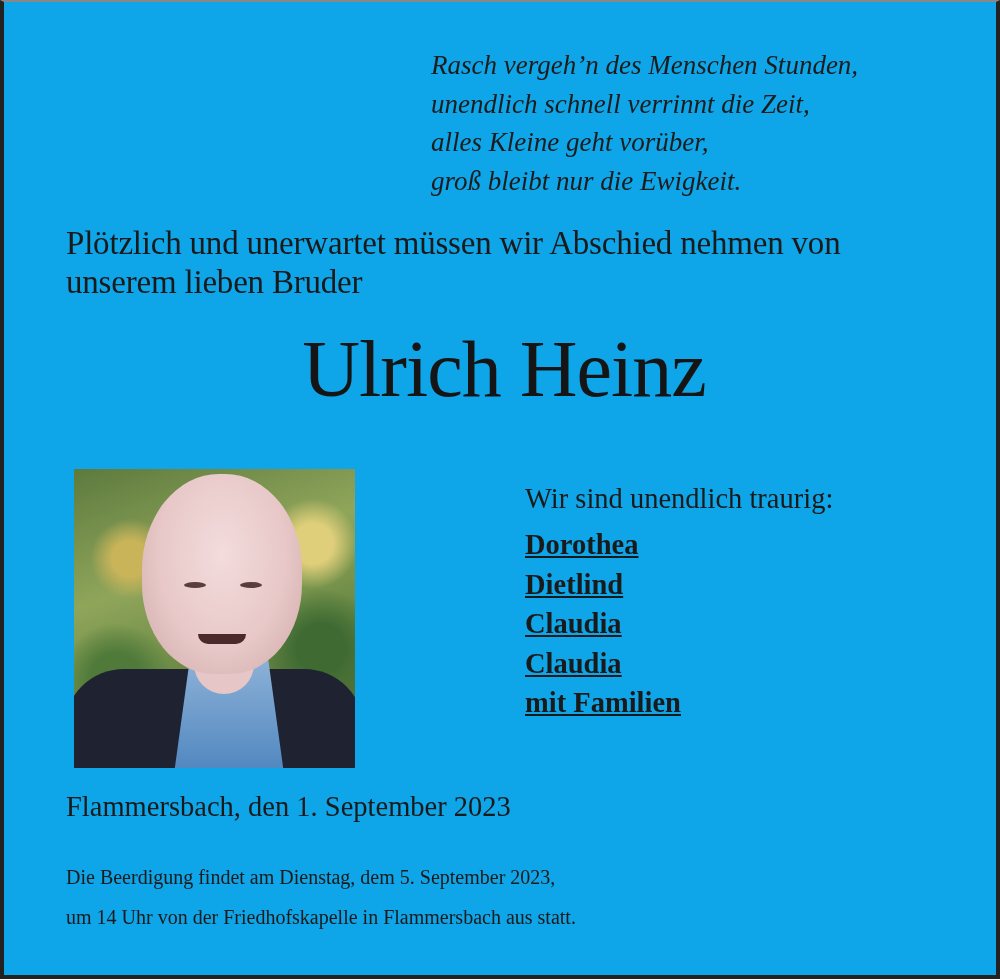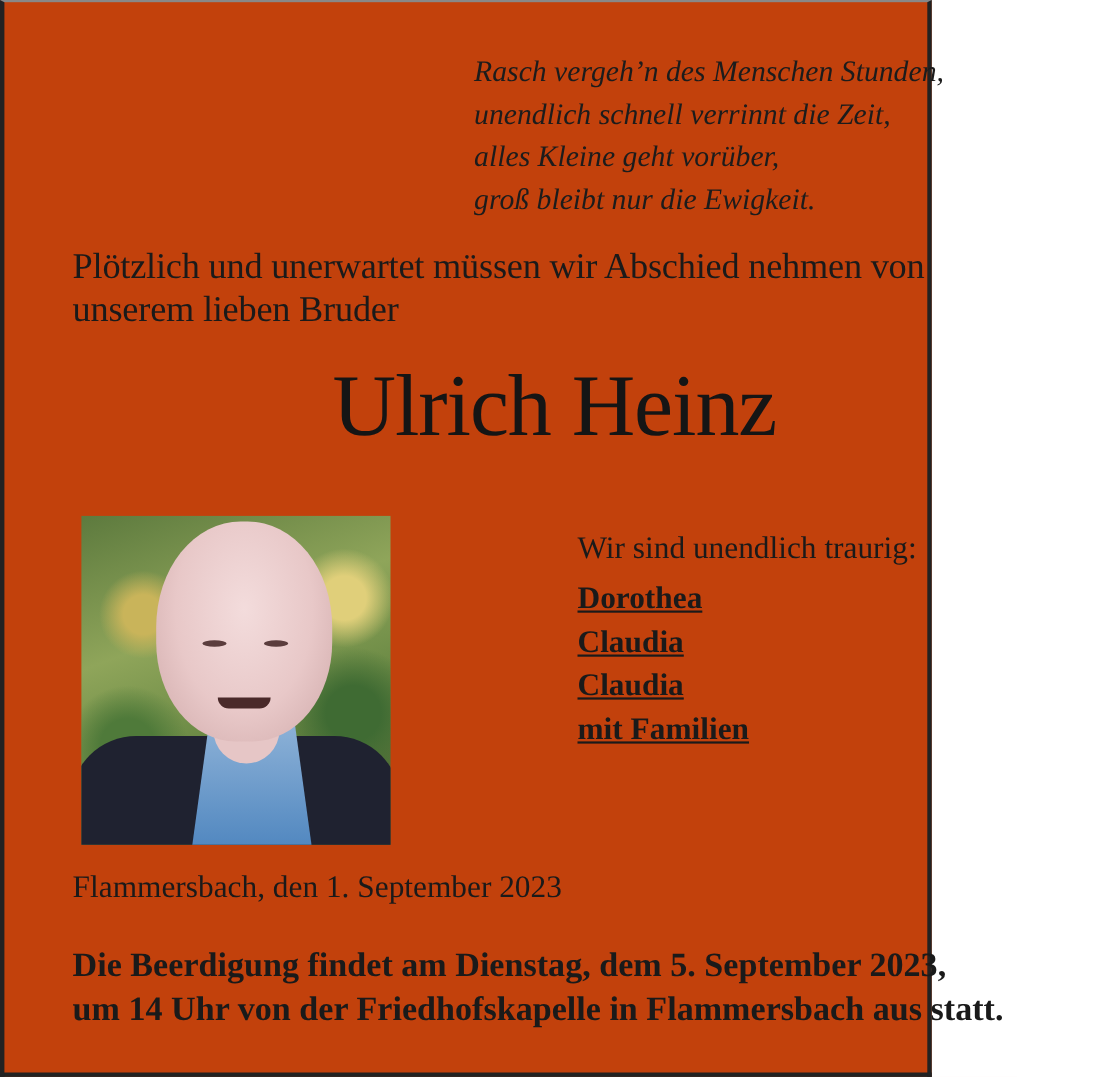--- a/index.html
+++ b/index.html
@@ -1,20 +1,20 @@
 <!DOCTYPE html>
 <html><head>
 <meta charset="utf-8">
 <style>
   html, body { margin:0; padding:0; background:#ffffff; }
   body { width:1000px; height:979px; position:relative; overflow:hidden;
          font-family:"Liberation Serif","DejaVu Serif",serif; color:#1a1a1a; }
-  .frame { position:absolute; left:0; top:0; width:847px; height:979px; box-sizing:border-box;
+  .frame { position:absolute; left:0; top:0; width:1000px; height:979px; box-sizing:border-box;
            border-left:4px solid #222; border-right:4px solid #222; border-bottom:4px solid #222;
-           border-top:2px solid #888; background:#c2410c; }
+           border-top:2px solid #888; background:#0ea5e9; }
   .poem { position:absolute; left:427px; top:44px; font-style:italic; font-size:27px; line-height:38.5px; color:#1c1c1c; }
   .poem div { white-space:nowrap; }
   .intro { position:absolute; left:62px; top:222px; font-size:33px; line-height:39px; white-space:nowrap; letter-spacing:-0.2px; }
   .name { position:absolute; left:0; width:1000px; top:322px; text-align:center; font-size:80px; line-height:90px; letter-spacing:-1px; color:#151515; }
   .dates { position:absolute; left:313px; top:415px; font-size:27px; line-height:40px; white-space:nowrap; }
   .dates span { display:inline-block; }
   .dates .death { margin-left:36px; }
   .photo { position:absolute; left:70px; top:467px; width:281px; height:299px; overflow:hidden;
            background:
             radial-gradient(circle at 20% 30%, #c9b45a 0 18px, transparent 40px),
@@ -27,21 +27,21 @@
   .photo .eye { position:absolute; width:22px; height:6px; border-radius:50%; background:#5b3d3d; top:108px; }
   .photo .mouth { position:absolute; left:120px; top:160px; width:48px; height:10px; border-radius:0 0 20px 20px; background:#4a2a2a; }
   .photo .jacket { position:absolute; left:-10px; top:200px; width:300px; height:120px; background:#1f2230; border-radius:60px 60px 0 0; }
   .photo .shirt { position:absolute; left:100px; top:185px; width:110px; height:120px; background:linear-gradient(180deg,#8fb3d8,#4f86bf); clip-path:polygon(15% 0,85% 0,100% 100%,0 100%); }
   .photo .neck { position:absolute; left:120px; top:175px; width:60px; height:50px; background:#e6c6c6; border-radius:0 0 30px 30px; }
   .mourn { position:absolute; left:521px; top:477px; }
   .mourn .lead { font-size:28.5px; line-height:40px; white-space:nowrap; }
   .mourn .names { margin-top:6px; }
   .mourn .names div { font-weight:bold; font-size:28.5px; line-height:39.5px; white-space:nowrap;text-decoration:underline; }
   .place { position:absolute; left:62px; top:785px; font-size:28.5px; line-height:40px; white-space:nowrap; }
-  .funeral { position:absolute; left:62px; top:855px; font-size:31px; line-height:40px; white-space:nowrap;font-weight:bold; }
+  .funeral { position:absolute; left:62px; top:855px; font-size:20px; line-height:40px; white-space:nowrap; }
 </style>
 </head>
 <body>
 
 <div class="frame">
 
   <div class="poem">
     <div>Rasch vergeh’n des Menschen Stunden,</div>
     <div>unendlich schnell verrinnt die Zeit,</div>
     <div>alles Kleine geht vorüber,</div>
@@ -64,20 +64,21 @@
       <div class="eye" style="left:42px;"></div>
       <div class="eye" style="left:98px;"></div>
       <div class="mouth" style="left:56px;"></div>
     </div>
   </div>
 
   <div class="mourn">
     <div class="lead">Wir sind unendlich traurig:</div>
     <div class="names">
       <div>Dorothea</div>
+      <div>Dietlind</div>
       <div>Claudia</div>
       <div>Claudia</div>
       <div>mit Familien</div>
     </div>
   </div>
 
   <div class="place">Flammersbach, den 1. September 2023</div>
 
   <div class="funeral">
     <div>Die Beerdigung findet am Dienstag, dem 5. September 2023,</div>

